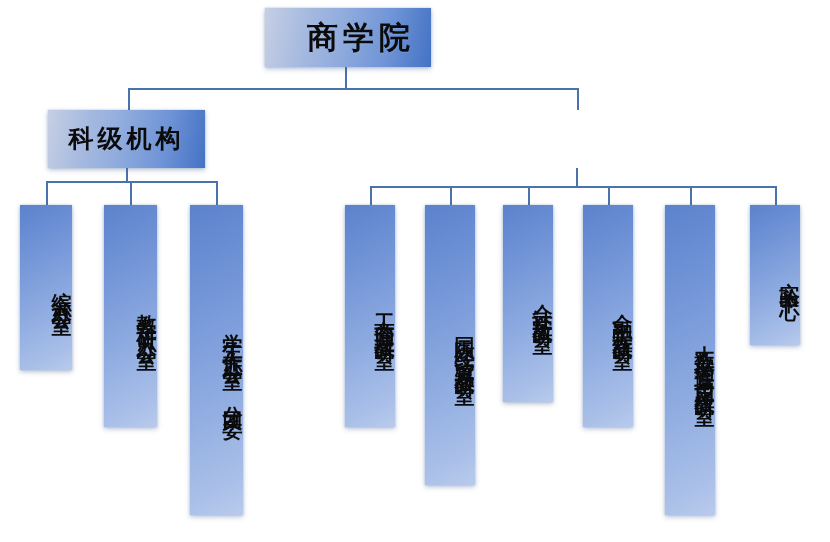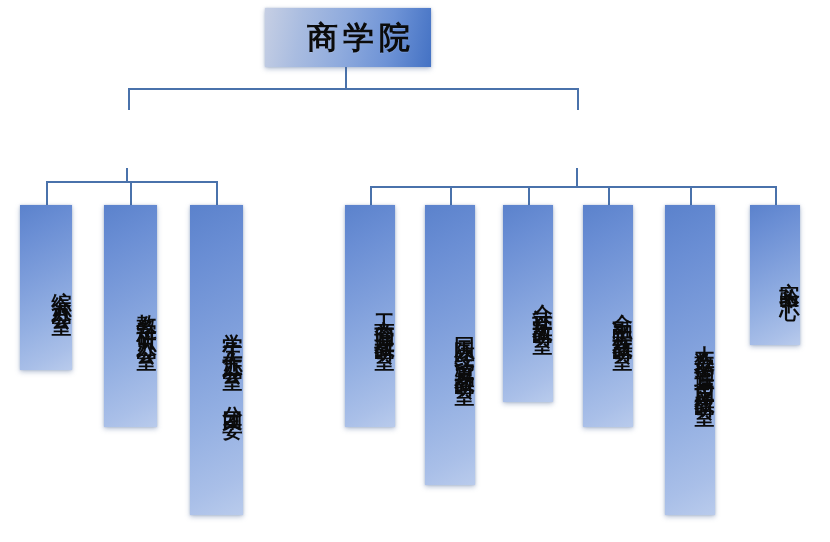--- a/index.html
+++ b/index.html
@@ -111,20 +111,21 @@
   <div class="conn conn-h" style="left:370px; top:186px; width:406px;"></div>
   <div class="conn conn-v" style="left:370px; top:186px; height:19px;"></div>
   <div class="conn conn-v" style="left:450px; top:186px; height:19px;"></div>
   <div class="conn conn-v" style="left:528px; top:186px; height:19px;"></div>
   <div class="conn conn-v" style="left:608px; top:186px; height:19px;"></div>
   <div class="conn conn-v" style="left:690px; top:186px; height:19px;"></div>
   <div class="conn conn-v" style="left:775px; top:186px; height:19px;"></div>
 
   <div class="node node-h node-root" style="left:265px; top:8px; width:166px; height:59px;">商学院</div>
 
+  <div class="node node-h node-l2" style="left:48px; top:110px; width:157px; height:58px;">科级机构</div>
 
 
   <div class="node node-v" style="left:20px; top:205px; width:52px; height:165px;">
     <span class="vtext">综合办公室</span>
   </div>
 
   <div class="node node-v" style="left:104px; top:205px; width:53px; height:222px;">
     <span class="vtext">教学科研办公室</span>
   </div>
 

